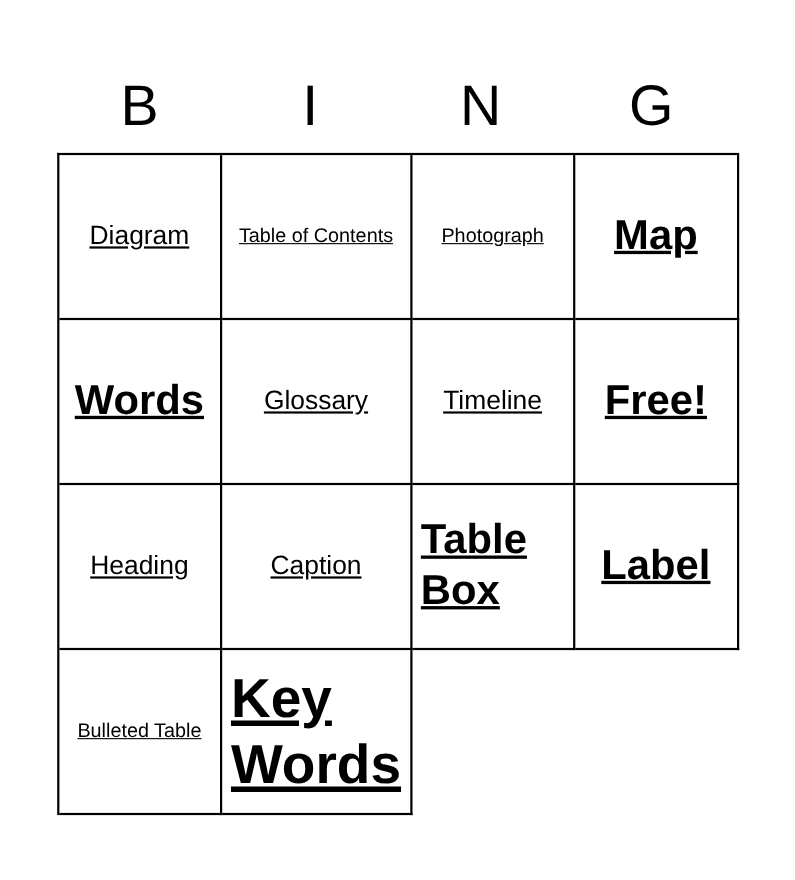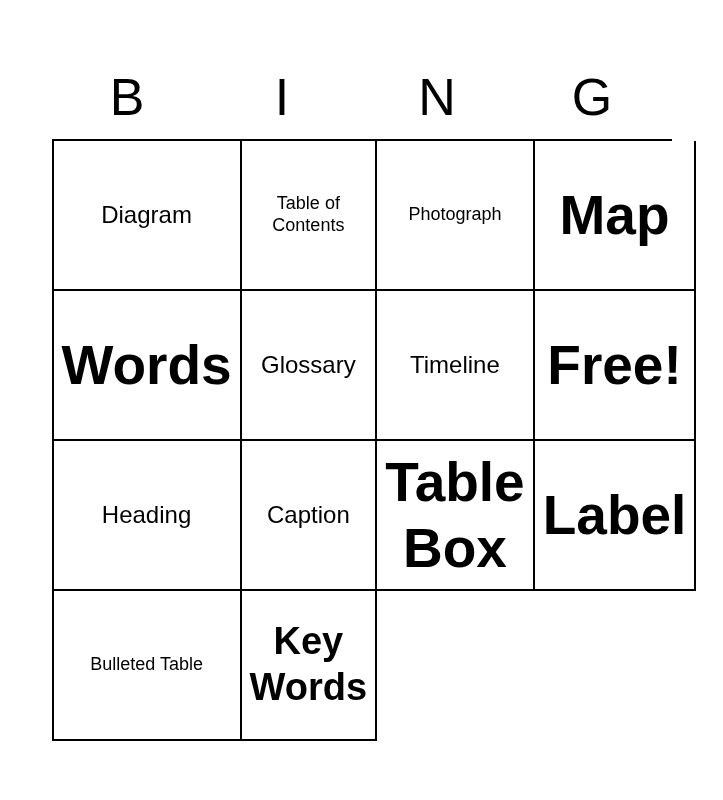--- a/index.html
+++ b/index.html
@@ -43,44 +43,45 @@
       border-left: 2px solid #000;
       border-top: 2px solid #000;
     }
 
     .bingo-cell {
       border-right: 2px solid #000;
       border-bottom: 2px solid #000;
       display: flex;
       justify-content: center;
       align-items: center;
-      text-align: center;
+      text-align: left;
       min-height: 150px;
       padding: 8px;
+      text-decoration: underline;
     }
 
     .cell-text {
       line-height: 1.2;
     }
 
     .size-small {
       font-size: 18px;
     }
 
     .size-medium {
       font-size: 24px;
     }
 
     .size-large {
-      font-size: 38px;
+      font-size: 50px;
       font-weight: bold;
     }
 
     .size-xlarge {
-      font-size: 55px;
+      font-size: 38px;
       font-weight: bold;
     }
   </style>
 </head>
 <body>
 
 <div class="bingo-container">
   <div class="bingo-header">
   <div class="bingo-header-cell">B</div>
       <div class="bingo-header-cell">I</div>

